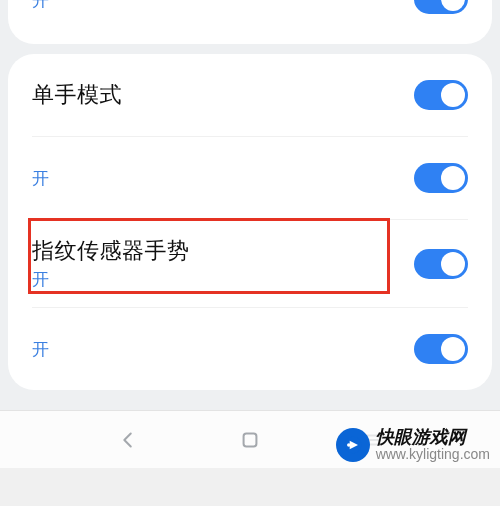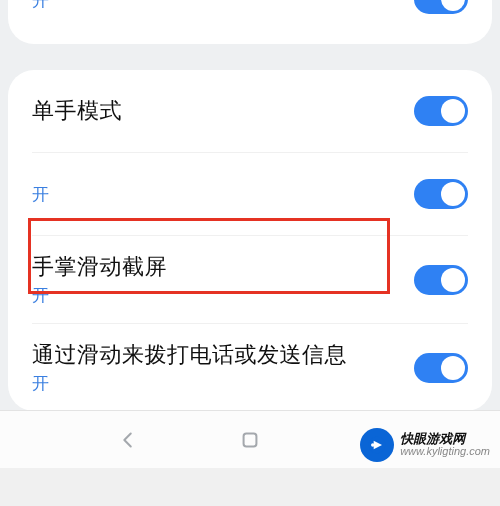--- a/index.html
+++ b/index.html
@@ -1,35 +1,35 @@
 <!DOCTYPE html>
 <html><head>
 <meta charset="utf-8">
 <style>
   * { box-sizing: border-box; margin: 0; padding: 0; }
   html, body { width: 500px; height: 506px; font-family: "Helvetica Neue", Arial, "PingFang SC", "Microsoft YaHei", sans-serif; background: #f0f0f0; overflow: hidden; }
   .viewport { width: 500px; height: 506px; position: relative; background: #eef0f2; }
   .card { background: #fff; border-radius: 26px; margin: 0 8px; padding: 0 0; }
   .card.top { margin-top: -38px; }
-  .card.second { margin-top: 26px; }
+  .card.second { margin-top: 10px; }
   .row { display: flex; align-items: center; justify-content: space-between; padding: 16px 24px 16px 24px; min-height: 82px; }
   .row .labels { display: flex; flex-direction: column; gap: 2px; }
   .row .title { font-size: 22px; color: #101010; letter-spacing: 0.5px; }
   .row .sub { font-size: 17px; color: #3a7fe0; }
   .divider { height: 1px; background: #f0f0f0; margin: 0 24px; }
   .toggle { width: 54px; height: 30px; background: #2f81f3; border-radius: 16px; position: relative; flex: 0 0 auto; }
   .toggle .knob { position: absolute; right: 3px; top: 3px; width: 24px; height: 24px; background: #fff; border-radius: 50%; }
   .hl { position: absolute; border: 3px solid #e53223; pointer-events: none; }
   .navbar { position: absolute; left: 0; right: 0; bottom: 0; height: 58px; display: flex; align-items: center; justify-content: center; gap: 96px; background: #fcfcfc; border-top: 1px solid #e3e3e3; }
   .nav-icon { width: 26px; height: 26px; display: flex; align-items: center; justify-content: center; color: #9aa0a6; }
   .watermark { position: absolute; right: 10px; bottom: 6px; display: flex; align-items: center; gap: 6px; }
   .watermark .badge { width: 34px; height: 34px; background: #0a65d6; border-radius: 50%; display:flex; align-items:center; justify-content:center; }
   .watermark .wm-text { display:flex; flex-direction:column; line-height:1.05; }
-  .watermark .wm-l1 { font-size: 13px; font-weight: 700; color: #111; font-style: italic; }
-  .watermark .wm-l2 { font-size: 11px; color: #888; font-style: italic; }
+  .watermark .wm-l1 { font-size: 18px; font-weight: 700; color: #111; font-style: italic; }
+  .watermark .wm-l2 { font-size: 14px; color: #888; }
   .row.tight { padding-top: 10px; padding-bottom: 18px; }
 </style>
 </head>
 <body>
 
 <div class="viewport">
 
   <div class="card top">
     <div class="row tight">
       <div class="labels">
@@ -59,32 +59,31 @@
         <span class="sub">开</span>
       </div>
       <div class="toggle">
           <div class="knob"></div>
         </div>
     </div>
     <div class="divider"></div>
 
     <div class="row" id="row-palm">
       <div class="labels">
-        <span class="title">手掌滑动截屏</span>
+        <span class="title">指纹传感器手势</span>
         <span class="sub">开</span>
       </div>
       <div class="toggle">
           <div class="knob"></div>
         </div>
     </div>
     <div class="divider"></div>
 
     <div class="row">
       <div class="labels">
-        <span class="title">通过滑动来拨打电话或发送信息</span>
         <span class="sub">开</span>
       </div>
       <div class="toggle">
           <div class="knob"></div>
         </div>
     </div>
 
   </div>
 
   <div class="hl" style="left:28px; top:256px; width:362px; height:76px;"></div>

